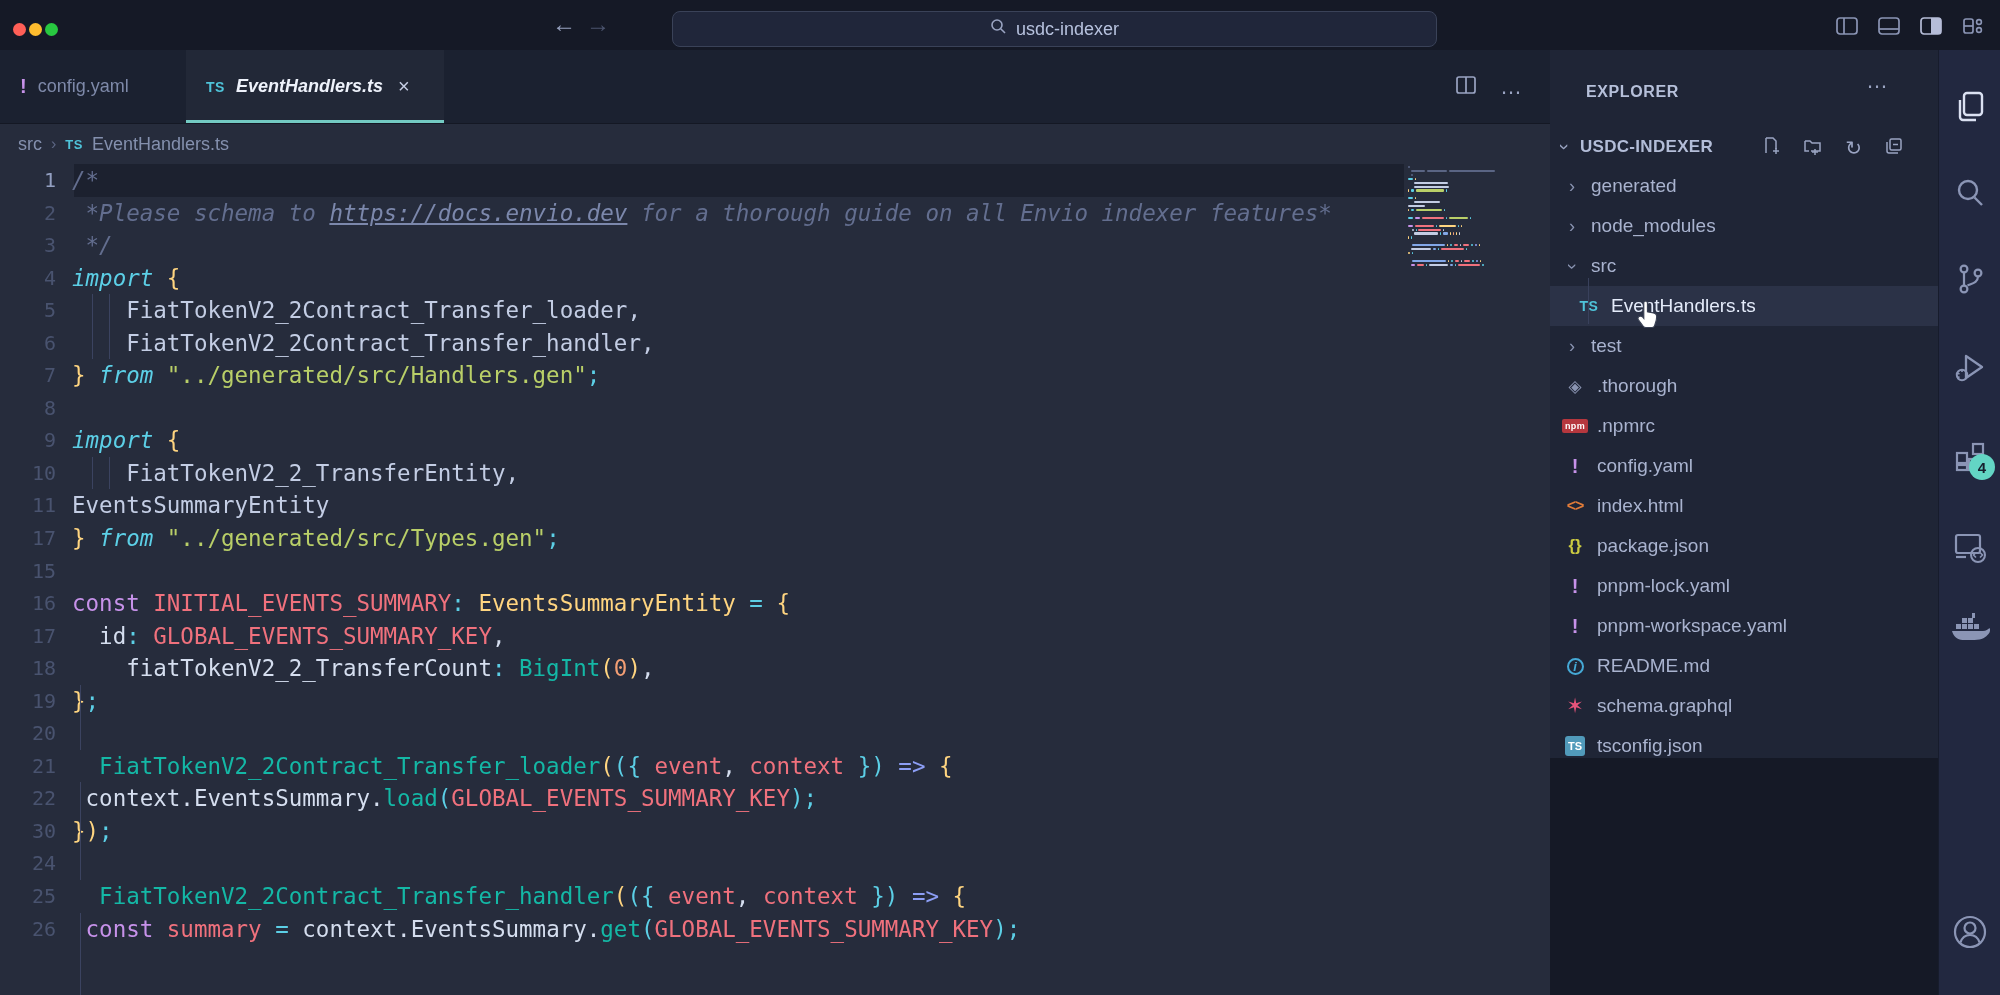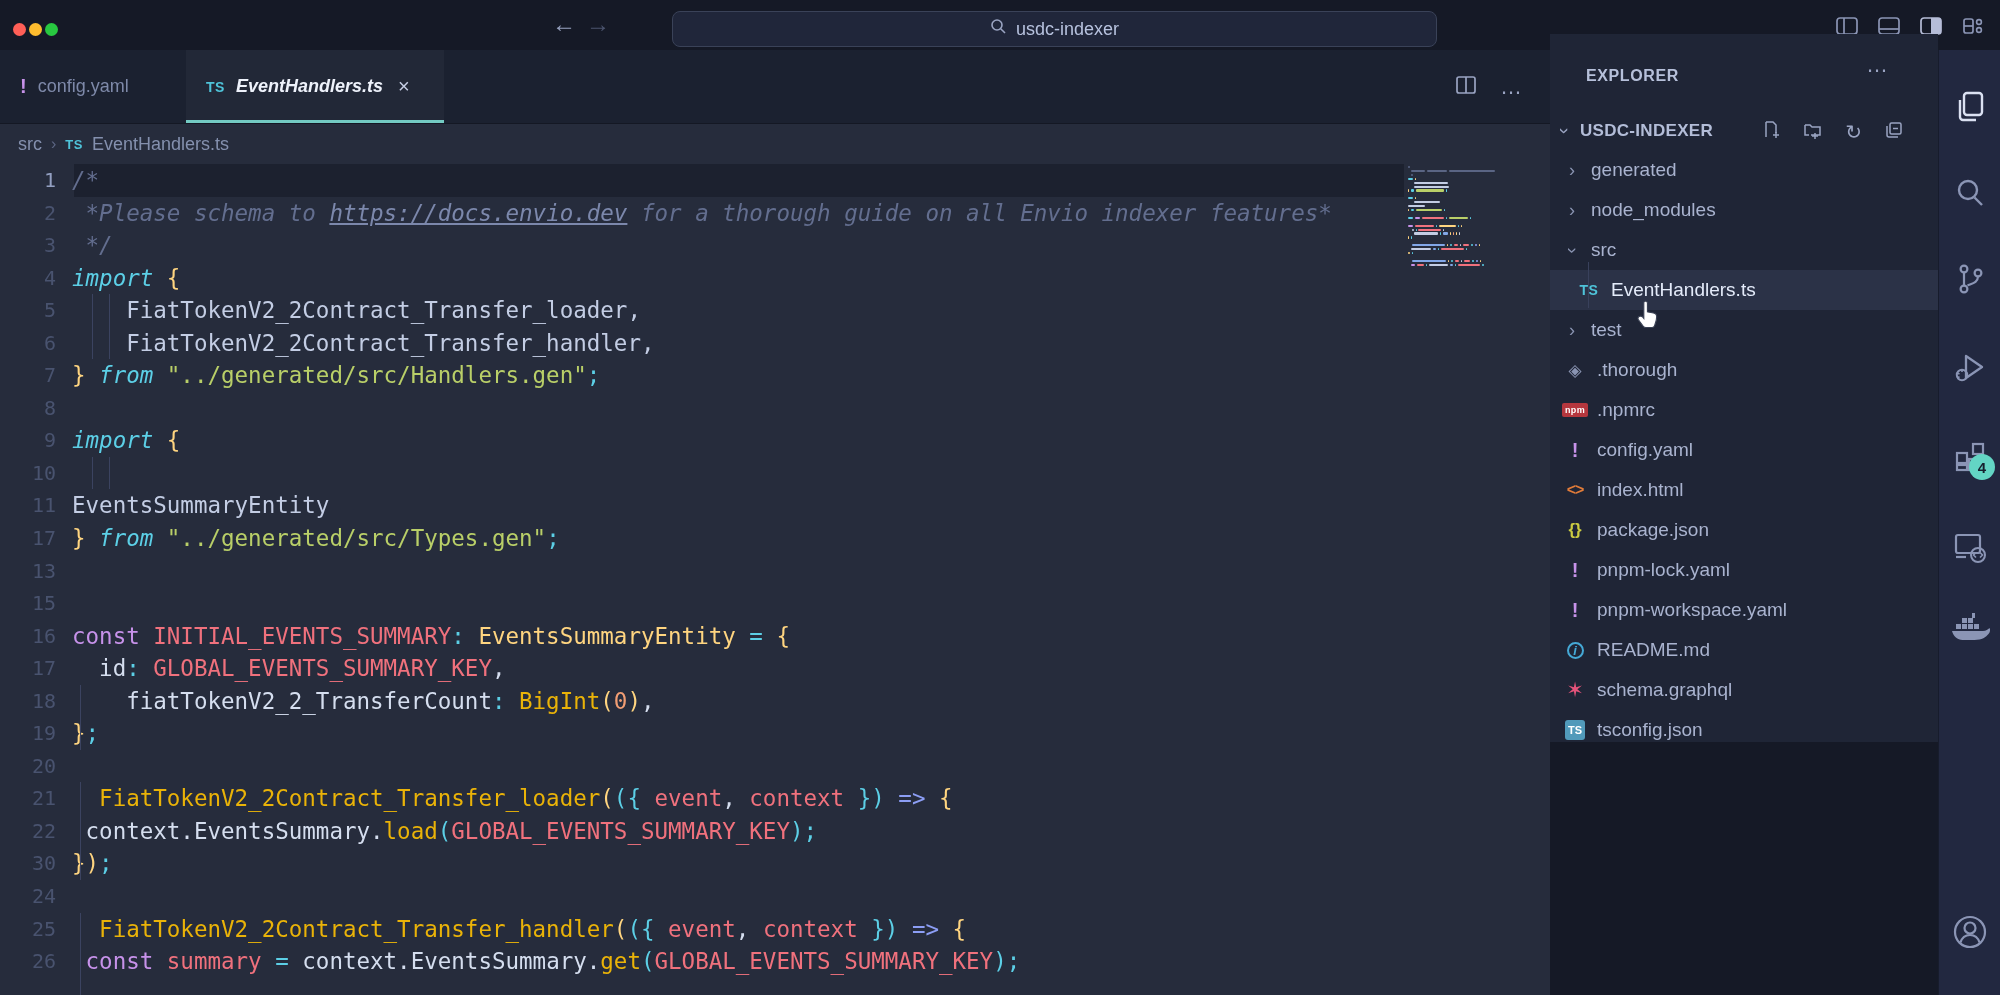--- a/index.html
+++ b/index.html
@@ -43,30 +43,30 @@
   .tk-lk{color:#7c88ac;font-style:italic;text-decoration:underline}
   .tk-k{color:#5ccfe6;font-style:italic}
   .tk-v{color:#c792ea}
   .tk-p{color:#ffd580}
   .tk-t{color:#ffd580}
   .tk-cy{color:#5ccfe6}
   .tk-id{color:#c3cde4}
   .tk-w{color:#d5deef}
   .tk-s{color:#b9cf68}
   .tk-r{color:#f0717d}
-  .tk-f{color:#eab308}
+  .tk-f{color:#14b8a6}
   .tk-ar{color:#8c9ef5}
   .tk-n{color:#f29e74}
   .guide{position:absolute;width:1px;background:#3b4360;z-index:2}
   .minimap{position:absolute;left:1408px;top:2px;width:96px;z-index:3}
   .mrow{height:2.2px;margin-bottom:1.72px;display:flex}
   .mseg{height:2.2px;border-radius:1px;margin-right:2px;flex:none}
 
   
-  .sidebar{position:absolute;left:1550px;top:34px;width:388px;height:708px;background:#1f2536}
+  .sidebar{position:absolute;left:1550px;top:50px;width:388px;height:708px;background:#1f2536}
   .sheader{position:absolute;left:36px;top:33px;font-size:16px;font-weight:bold;letter-spacing:.6px;color:#b6c0da}
   .sheader-dots{position:absolute;right:48px;top:26px}
   .projrow{position:absolute;left:0;top:81px;width:388px;height:32px;display:flex;align-items:center}
   .projchev{width:30px;text-align:center;color:#9aa4c2;font-size:19px;display:inline-block;transform:rotate(90deg)}
   .projname{font-size:17px;font-weight:bold;color:#b3bdd8;letter-spacing:.3px}
   .projacts{position:absolute;right:34px;top:5px;display:flex;gap:22px;color:#9aa4c2;align-items:center}
   .refresh-glyph{font-size:20px;line-height:20px;color:#9aa4c2}
   .rows{position:absolute;left:0;top:116px;width:388px}
   .trow{height:40px;display:flex;align-items:center;padding-left:12px;gap:9px;font-size:19px;color:#a9b3cf;box-sizing:border-box;position:relative}
   .trow.sel{background:#2b3247;color:#e4ebfa}
@@ -175,24 +175,23 @@
   <div class="codewrap">
       <div class="cl cur"><span class="num">1</span><span class="ct"><span class="tk-c">/*</span></span></div>
       <div class="cl"><span class="num">2</span><span class="ct"><span class="tk-c"> *Please schema to </span><span class="tk-lk">https://docs.envio.dev</span><span class="tk-c"> for a thorough guide on all Envio indexer features*</span></span></div>
       <div class="cl"><span class="num">3</span><span class="ct"><span class="tk-c"> */</span></span></div>
       <div class="cl"><span class="num">4</span><span class="ct"><span class="tk-k">import</span><span class="tk-w"> </span><span class="tk-p">{</span></span></div>
       <div class="cl"><span class="num">5</span><span class="ct"><span class="tk-id">    FiatTokenV2_2Contract_Transfer_loader,</span></span></div>
       <div class="cl"><span class="num">6</span><span class="ct"><span class="tk-id">    FiatTokenV2_2Contract_Transfer_handler,</span></span></div>
       <div class="cl"><span class="num">7</span><span class="ct"><span class="tk-p">}</span><span class="tk-w"> </span><span class="tk-k">from</span><span class="tk-w"> </span><span class="tk-s">"../generated/src/Handlers.gen"</span><span class="tk-cy">;</span></span></div>
       <div class="cl"><span class="num">8</span><span class="ct"></span></div>
       <div class="cl"><span class="num">9</span><span class="ct"><span class="tk-k">import</span><span class="tk-w"> </span><span class="tk-p">{</span></span></div>
-      <div class="cl"><span class="num">10</span></div>
+      <div class="cl"><span class="num">10</span><span class="ct"><span class="tk-id">    FiatTokenV2_2_TransferEntity,</span></span></div>
       <div class="cl"><span class="num">11</span><span class="ct"><span class="tk-id">EventsSummaryEntity</span></span></div>
       <div class="cl"><span class="num">17</span><span class="ct"><span class="tk-p">}</span><span class="tk-w"> </span><span class="tk-k">from</span><span class="tk-w"> </span><span class="tk-s">"../generated/src/Types.gen"</span><span class="tk-cy">;</span></span></div>
-      <div class="cl"><span class="num">13</span><span class="ct"></span></div>
       <div class="cl"><span class="num">15</span><span class="ct"></span></div>
       <div class="cl"><span class="num">16</span><span class="ct"><span class="tk-v">const</span><span class="tk-w"> </span><span class="tk-r">INITIAL_EVENTS_SUMMARY</span><span class="tk-cy">:</span><span class="tk-w"> </span><span class="tk-t">EventsSummaryEntity</span><span class="tk-cy"> = </span><span class="tk-p">{</span></span></div>
       <div class="cl"><span class="num">17</span><span class="ct"><span class="tk-w">  id</span><span class="tk-cy">:</span><span class="tk-w"> </span><span class="tk-r">GLOBAL_EVENTS_SUMMARY_KEY</span><span class="tk-w">,</span></span></div>
       <div class="cl"><span class="num">18</span><span class="ct"><span class="tk-w">    fiatTokenV2_2_TransferCount</span><span class="tk-cy">:</span><span class="tk-w"> </span><span class="tk-f">BigInt</span><span class="tk-p">(</span><span class="tk-n">0</span><span class="tk-p">)</span><span class="tk-w">,</span></span></div>
       <div class="cl"><span class="num">19</span><span class="ct"><span class="tk-p">}</span><span class="tk-cy">;</span></span></div>
       <div class="cl"><span class="num">20</span><span class="ct"></span></div>
       <div class="cl"><span class="num">21</span><span class="ct"><span class="tk-w">  </span><span class="tk-f">FiatTokenV2_2Contract_Transfer_loader</span><span class="tk-p">(</span><span class="tk-cy">({</span><span class="tk-w"> </span><span class="tk-r">event</span><span class="tk-w">, </span><span class="tk-r">context</span><span class="tk-w"> </span><span class="tk-cy">})</span><span class="tk-w"> </span><span class="tk-ar">=&gt;</span><span class="tk-w"> </span><span class="tk-p">{</span></span></div>
       <div class="cl"><span class="num">22</span><span class="ct"><span class="tk-w"> context.EventsSummary.</span><span class="tk-f">load</span><span class="tk-cy">(</span><span class="tk-r">GLOBAL_EVENTS_SUMMARY_KEY</span><span class="tk-cy">);</span></span></div>
       <div class="cl"><span class="num">30</span><span class="ct"><span class="tk-p">})</span><span class="tk-cy">;</span></span></div>
       <div class="cl"><span class="num">24</span><span class="ct"></span></div>

